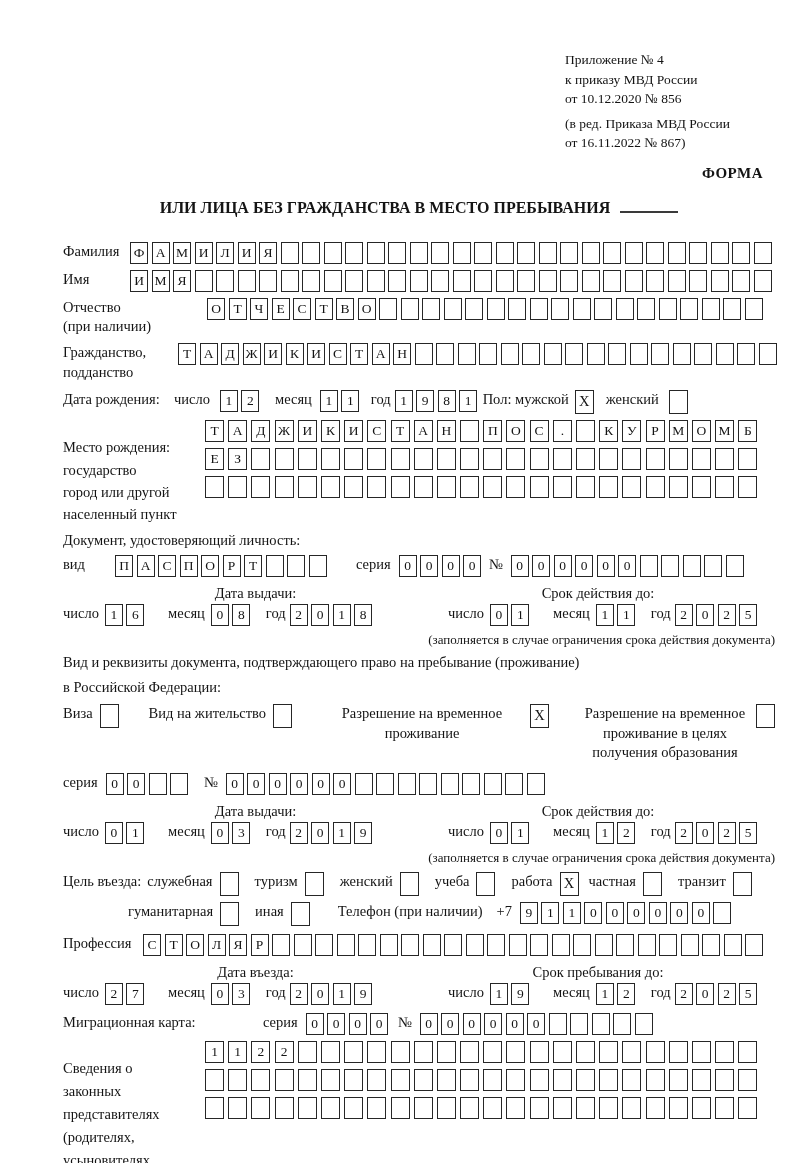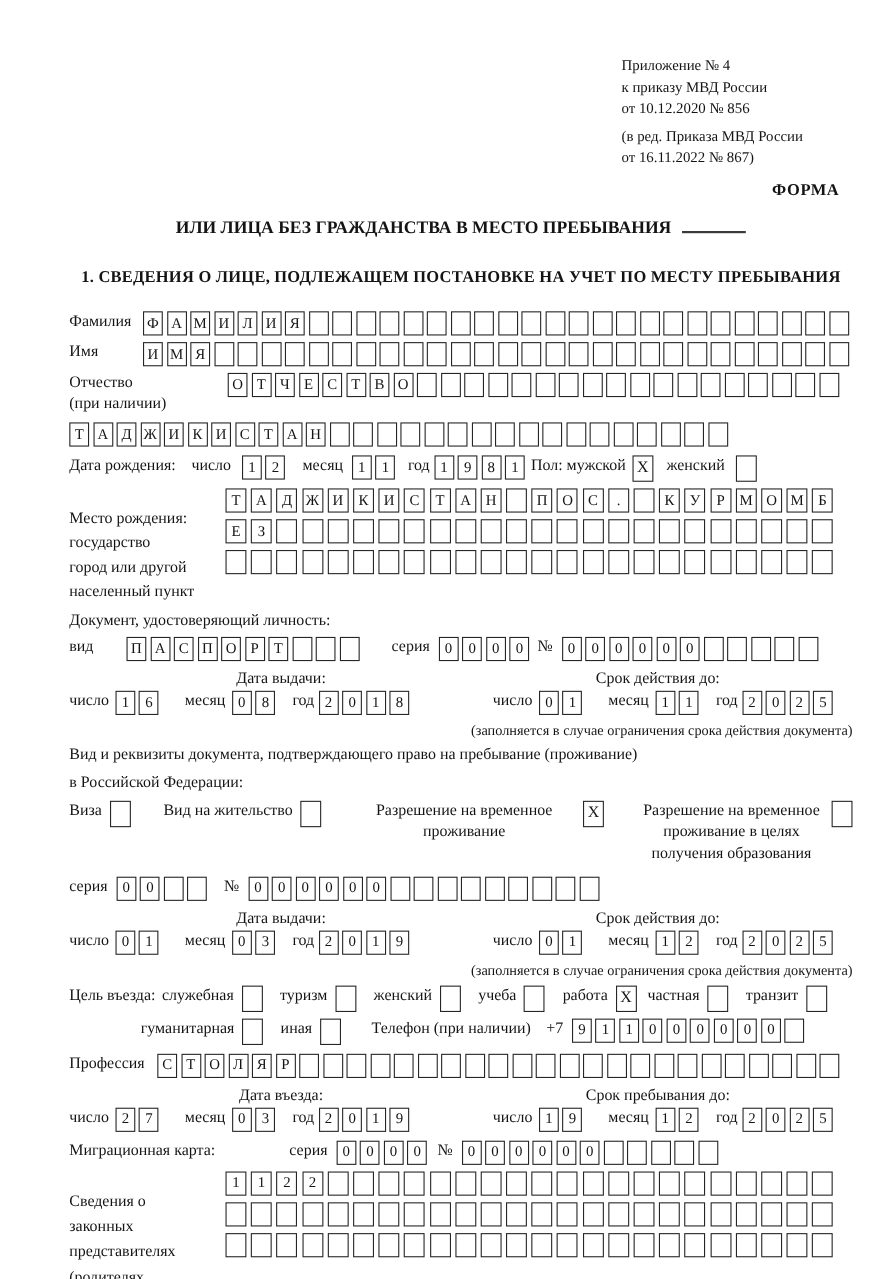--- a/index.html
+++ b/index.html
@@ -63,21 +63,20 @@
     <div class="pre edition">(в ред. Приказа МВД России
 от 16.11.2022 № 867)</div>
   </div>
 
   <div class="forma">ФОРМА</div>
 
   <div class="title">
     <div><span>ИЛИ ЛИЦА БЕЗ ГРАЖДАНСТВА В МЕСТО ПРЕБЫВАНИЯ</span><span class="blank-line"></span></div>
   </div>
 
-  <div class="sec-heading">1. СВЕДЕНИЯ О ЛИЦЕ, ПОДЛЕЖАЩЕМ ПОСТАНОВКЕ НА УЧЕТ ПО МЕСТУ ПРЕБЫВАНИЯ</div>
 
   <div class="frow mt22">
     <div class="flabel" style="width:67px">Фамилия</div>
     <div class="cells">
         <span class="cell">Ф</span>
         <span class="cell">А</span>
         <span class="cell">М</span>
         <span class="cell">И</span>
         <span class="cell">Л</span>
         <span class="cell">И</span>
@@ -173,20 +172,24 @@
         <span class="cell"></span>
         <span class="cell"></span>
         <span class="cell"></span>
         <span class="cell"></span>
         <span class="cell"></span>
         <span class="cell"></span>
       </div>
   </div>
 
   <div class="frow">
+    <div class="flabel" style="width:115px">
+      <div>Гражданство,</div>
+      <div>подданство</div>
+    </div>
     <div class="cells">
         <span class="cell">Т</span>
         <span class="cell">А</span>
         <span class="cell">Д</span>
         <span class="cell">Ж</span>
         <span class="cell">И</span>
         <span class="cell">К</span>
         <span class="cell">И</span>
         <span class="cell">С</span>
         <span class="cell">Т</span>

